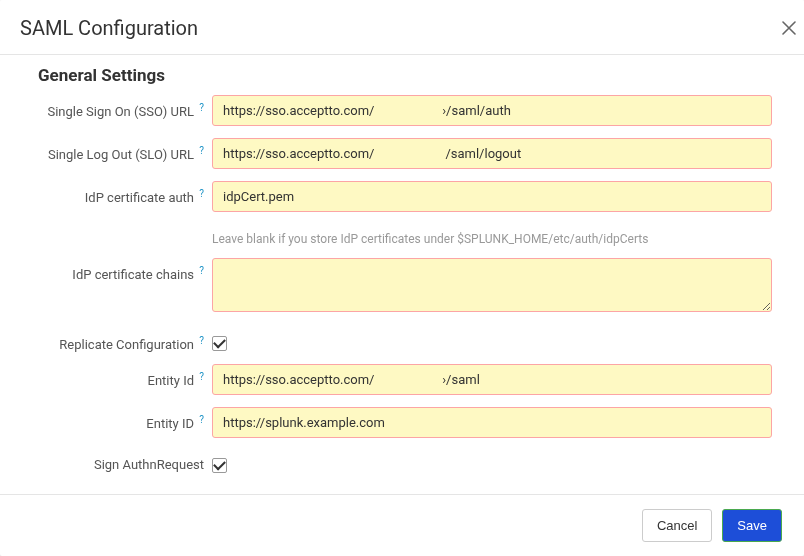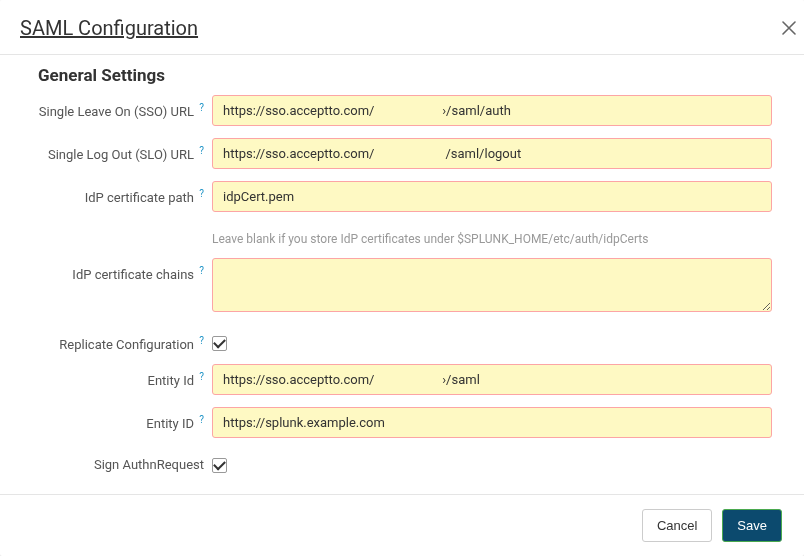--- a/index.html
+++ b/index.html
@@ -17,21 +17,20 @@
     box-shadow: 0 8px 24px rgba(0,0,0,0.25);
     border-radius: 2px;
     overflow: hidden;
   }
   .modal-header {
     display: flex;
     align-items: center;
     justify-content: space-between;
     padding: 16px 4px 14px 20px;
     border-bottom: 1px solid #e5e5e5;
-    text-decoration: underline;
   }
   .modal-title {
     font-size: 20px;
     font-weight: 400;
     color: #333;
   }
   .close-icon {
     cursor: pointer;
     font-size: 20px;
     color: #666;
@@ -127,21 +126,21 @@
     border-radius: 3px;
     cursor: pointer;
     border: 1px solid transparent;
   }
   .btn-cancel {
     background: #fff;
     border-color: #ccc;
     color: #333;
   }
   .btn-save {
-    background: #0c4a6e;
+    background: #1d4ed8;
     border-color: #4aa94f;
     color: #fff;
     font-weight: 500;
   }
   
   .modal-body::-webkit-scrollbar { width: 10px; }
   .modal-body::-webkit-scrollbar-thumb { background: #c4c4c4; border-radius: 5px; }
 </style>
 </head>
 <body>
@@ -156,41 +155,41 @@
         </svg>
     </div>
   </div>
 
   <div class="modal-body">
 
     <div class="section-title">General Settings</div>
 
     <div class="form-row">
       <div class="form-label">
-        <span>Single Leave On (SSO) URL</span>
+        <span>Single Sign On (SSO) URL</span>
         <span class="help-q">?</span>
       </div>
       <div class="form-control-wrap">
         <input type="text" class="form-input" value="https://sso.acceptto.com/                     ›/saml/auth" style="">
       </div>
     </div>
 
     <div class="form-row">
       <div class="form-label">
         <span>Single Log Out (SLO) URL</span>
         <span class="help-q">?</span>
       </div>
       <div class="form-control-wrap">
         <input type="text" class="form-input" value="https://sso.acceptto.com/                      /saml/logout" style="">
       </div>
     </div>
 
     <div class="form-row">
       <div class="form-label">
-        <span>IdP certificate path</span>
+        <span>IdP certificate auth</span>
         <span class="help-q">?</span>
       </div>
       <div class="form-control-wrap">
         <input type="text" class="form-input" value="idpCert.pem" style="">
         <div class="form-hint">Leave blank if you store IdP certificates under $SPLUNK_HOME/etc/auth/idpCerts</div>
       </div>
     </div>
 
     <div class="form-row">
       <div class="form-label">

